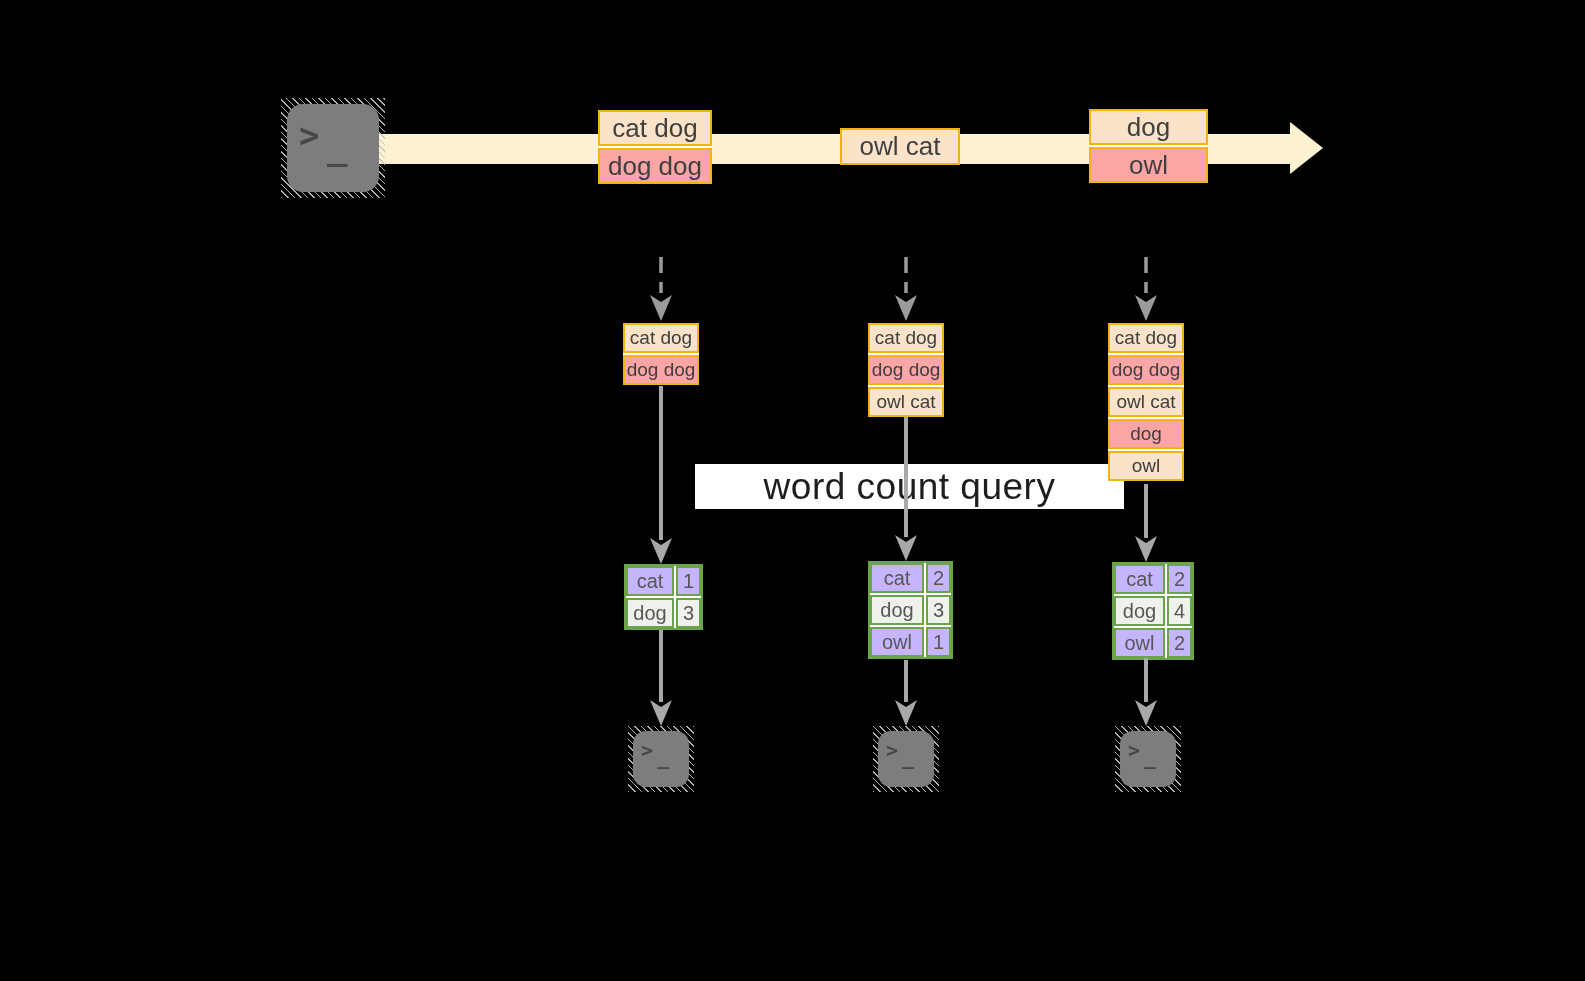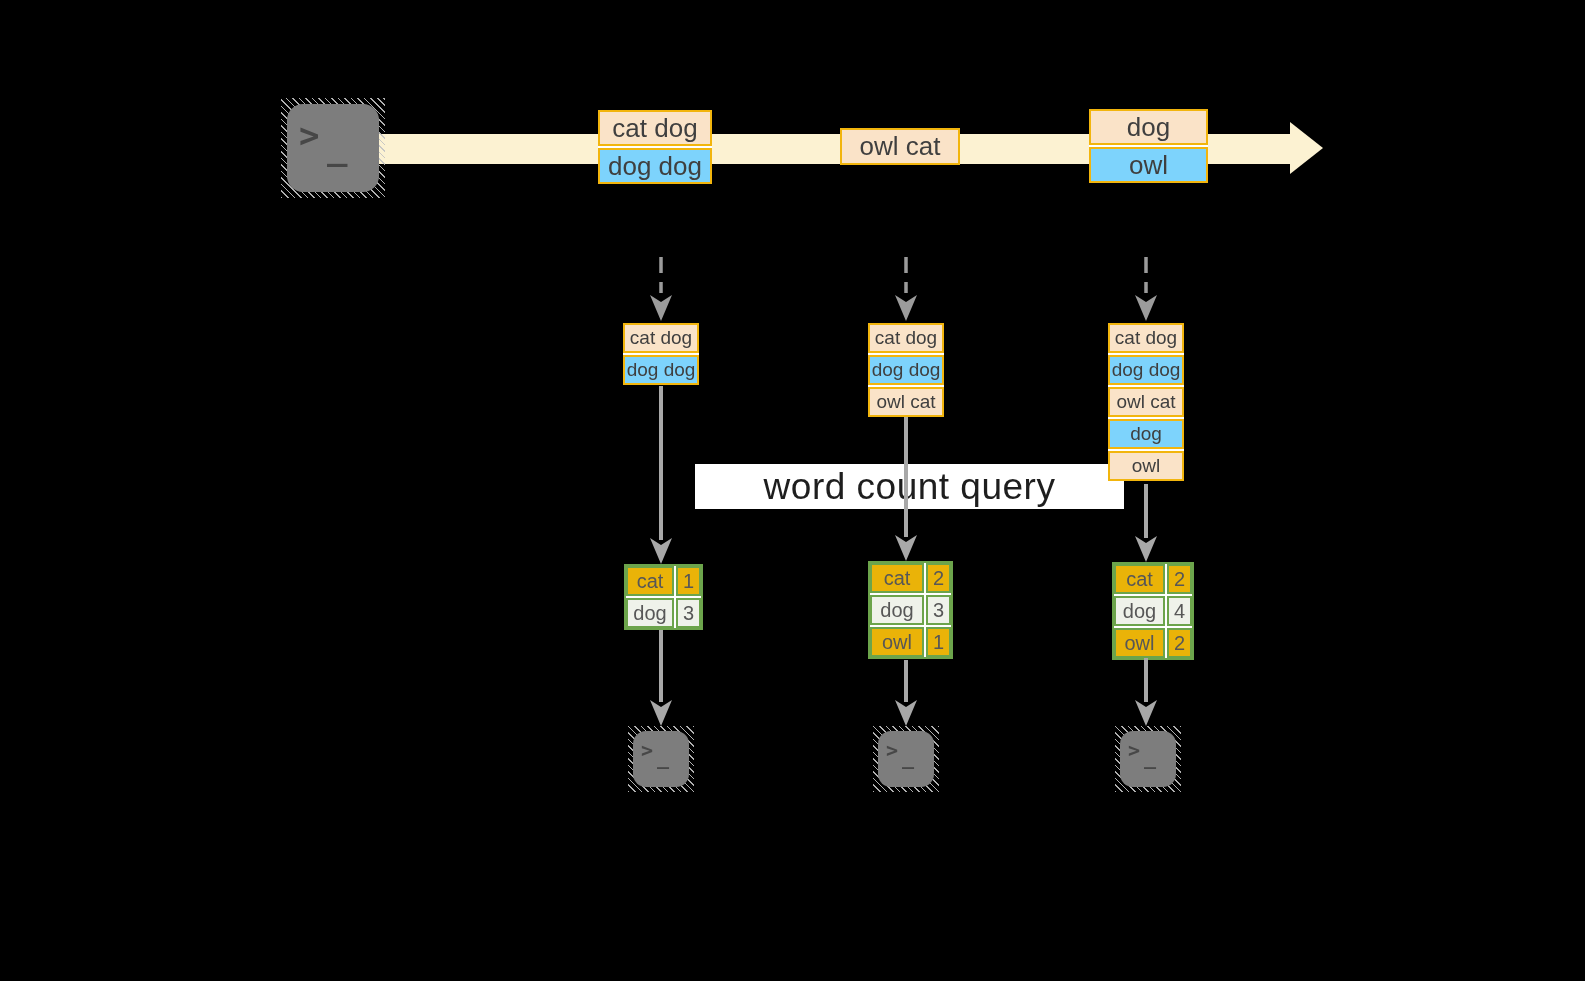--- a/index.html
+++ b/index.html
@@ -41,21 +41,21 @@
 
   
   .record-box{
     position:absolute;display:flex;flex-direction:column;gap:2px;background:#fff;z-index:1;
   }
   .rec{
     border:2.5px solid #F2B50D;display:flex;align-items:center;justify-content:center;
     color:#3f3f3f;
   }
   .rec.fill-a{background:#FAE3C8;}
-  .rec.fill-b{background:#7dd3fc;}
+  .rec.fill-b{background:#fca5a5;}
   .stream-rec{height:32px;font-size:26px;}
   .box2 .stream-rec{height:33px;}
   .stack-rec{height:26px;font-size:19px;}
   .stack3{z-index:4;}
 
   
   .query-bar{
     position:absolute;left:695px;top:464px;width:429px;height:45px;background:#fff;z-index:2;
     display:flex;align-items:center;justify-content:center;
     font-size:37px;font-weight:300;color:#1e1e1e;letter-spacing:.5px;
@@ -63,21 +63,21 @@
 
   
   .count-table{
     position:absolute;display:grid;grid-template-columns:1fr 25px;gap:2px;
     background:#fff;border:2px solid #6CA44B;z-index:1;
   }
   .cell{
     border:2px solid #6CA44B;display:flex;align-items:center;justify-content:center;
     height:26px;font-size:20px;color:#575757;
   }
-  .cell.fill-a{background:#eab308;}
+  .cell.fill-a{background:#c4b5fd;}
   .cell.fill-b{background:#EFF2EA;}
 
   
   .arrow{position:absolute;z-index:3;}
 </style>
 </head>
 <body>
 
 <div id="stage">
 

